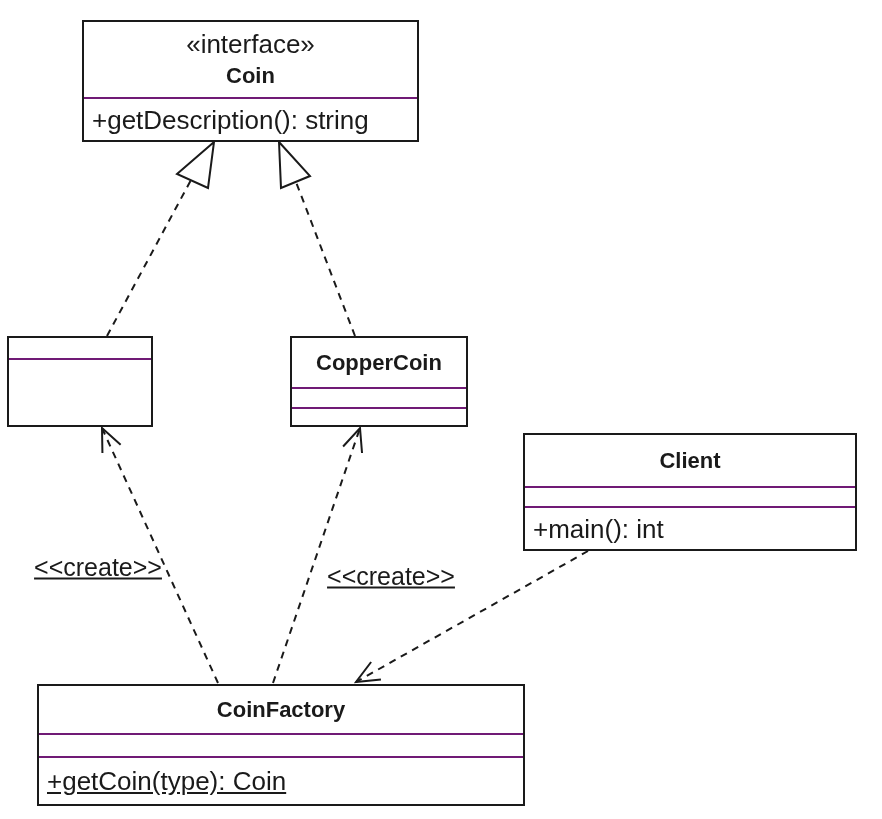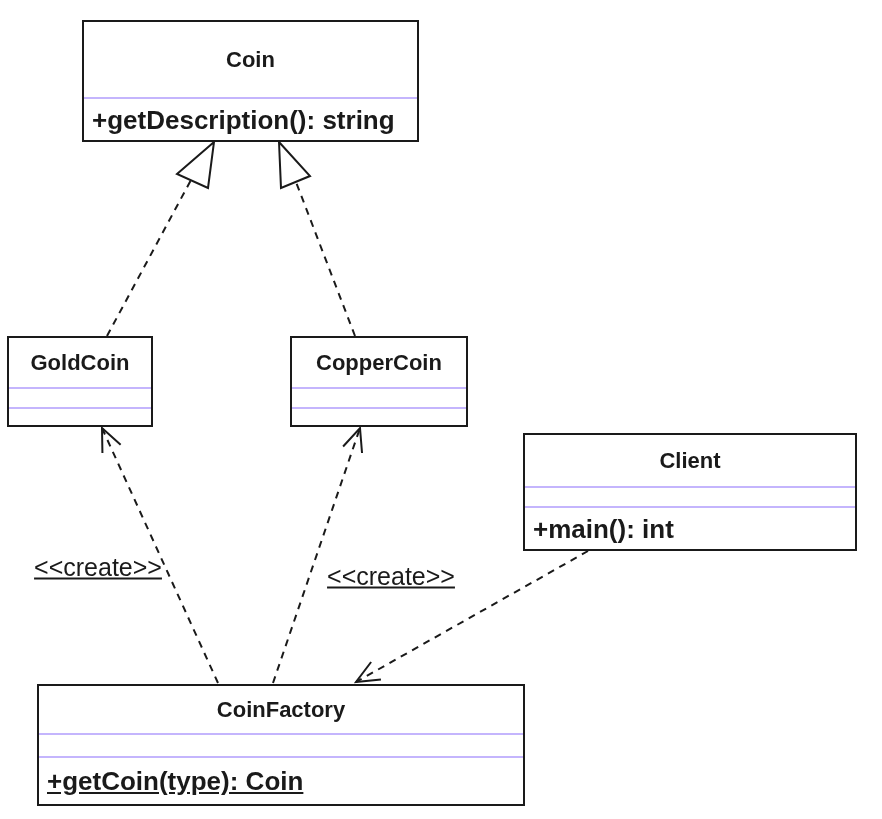--- a/index.html
+++ b/index.html
@@ -42,22 +42,21 @@
     display: flex;
     flex-direction: column;
   }
   .compartment {
     box-sizing: border-box;
     display: flex;
     flex-direction: column;
     justify-content: center;
   }
   .compartment + .compartment {
-    border-top: 2px solid #c4b5fd;
-    font-weight: bold;
+    border-top: 2px solid #701a75;
   }
   .compartment.grow { flex: 1 1 auto; }
   .title-compartment {
     align-items: center;
     text-align: center;
   }
   .stereotype {
     font-size: 26px;
     line-height: 31px;
     white-space: nowrap;
@@ -113,31 +112,29 @@
 
     <path class="dashed" marker-end="url(#open-arrow)" d="M588,551 L356,682"></path>
   </svg>
 
   <div class="edge-label" style="left:98px; top:567px;">&lt;&lt;create&gt;&gt;</div>
 
   <div class="edge-label" style="left:391px; top:576px;">&lt;&lt;create&gt;&gt;</div>
 
   <div class="uml-class" style="left:82px; top:20px; width:337px; height:122px;">
     <div class="compartment title-compartment" style="height:75px;">
+      <div class="stereotype">«interface»</div>
       <div class="class-name">Coin</div>
     </div>
     <div class="compartment grow">
       <div class="member">+getDescription(): string</div>
     </div>
   </div>
 
   <div class="uml-class" style="left:7px; top:336px; width:146px; height:91px;">
-    <div class="compartment title-compartment" style="height:49px;">
-      <div class="class-name">GoldCoin</div>
-    </div>
     <div class="compartment" style="height:20px;"></div>
     <div class="compartment grow"></div>
   </div>
 
   <div class="uml-class" style="left:290px; top:336px; width:178px; height:91px;">
     <div class="compartment title-compartment" style="height:49px;">
       <div class="class-name">CopperCoin</div>
     </div>
     <div class="compartment" style="height:20px;"></div>
     <div class="compartment grow"></div>

